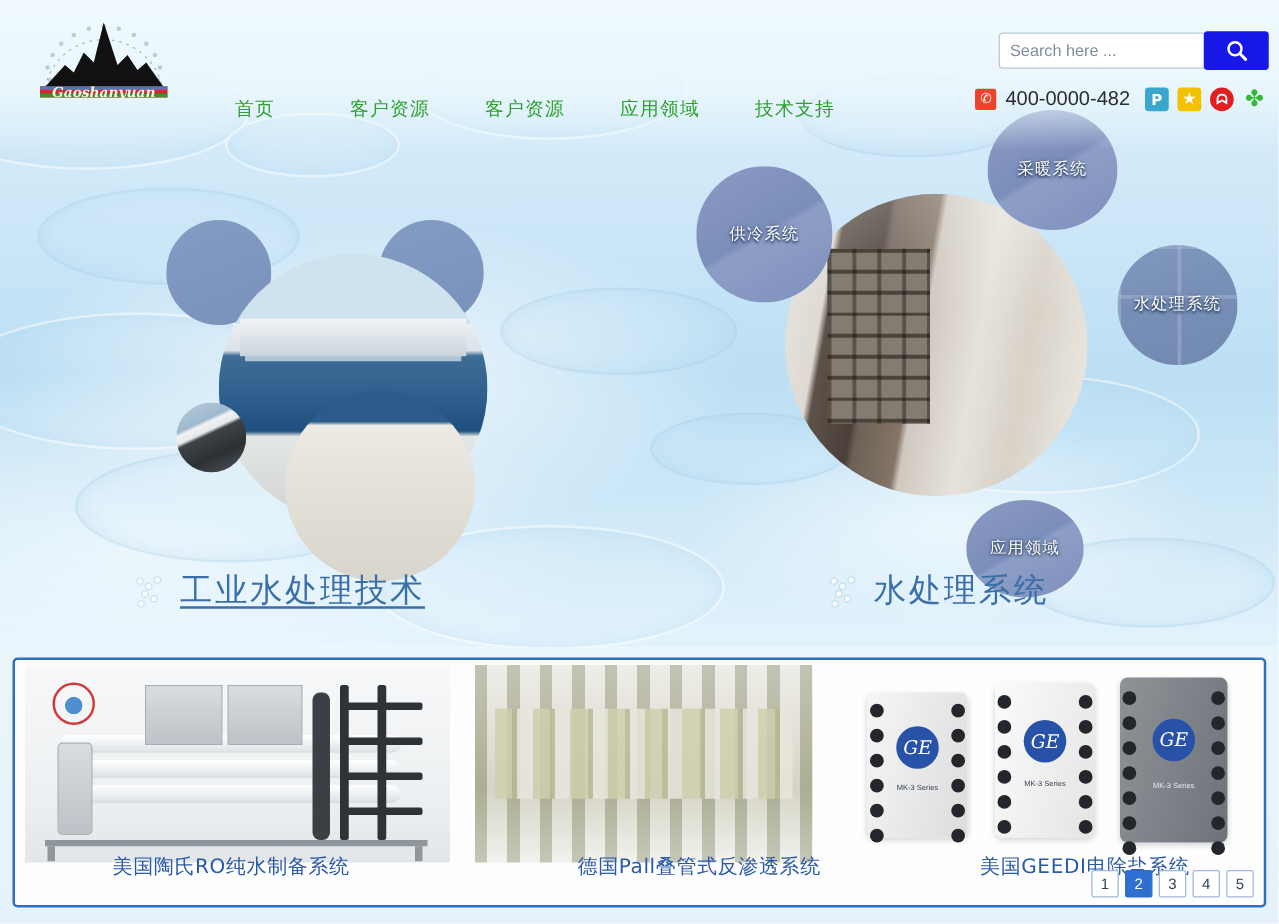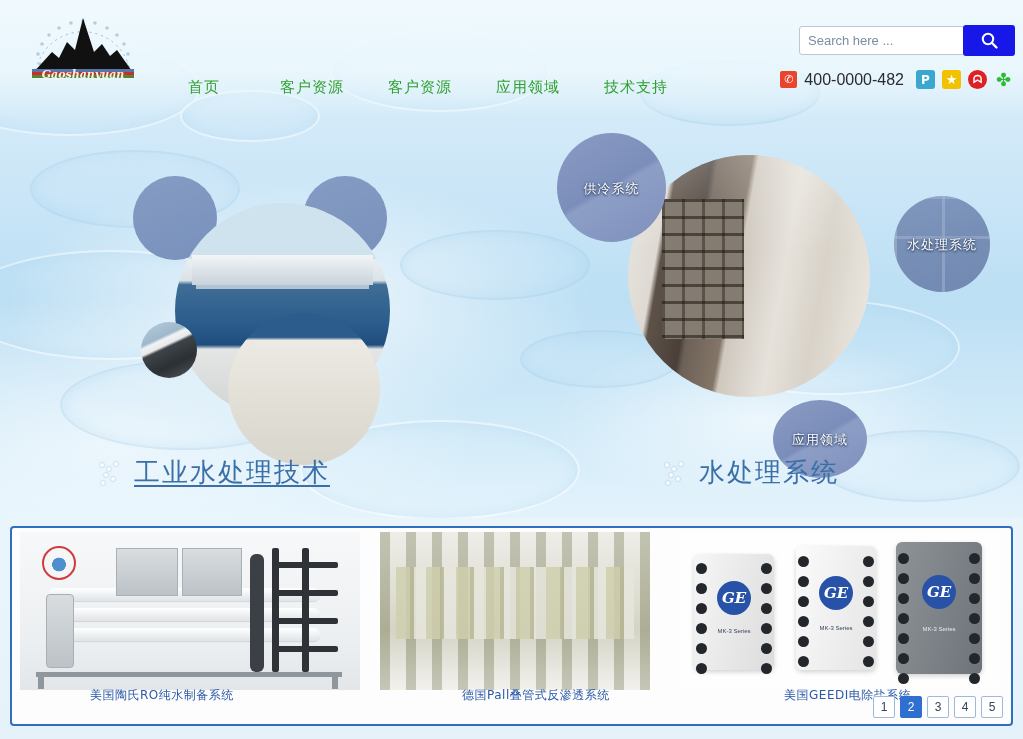--- a/index.html
+++ b/index.html
@@ -192,21 +192,21 @@
   }
   .carousel {
     position: relative; width: 1003px; height: 200px;
     border: 2px solid #2f6fc0; border-radius: 4px;
     background: #fdfdfd; overflow: hidden;
   }
   .slide { position: relative; height: 165px; }
   .cap {
     position: absolute; bottom: 6px;
     font-family: "DejaVu Sans", sans-serif;
-    font-size: 12px; color: #2b5aa8; letter-spacing: .5px; white-space: nowrap;
+    font-size: 16px; color: #2b5aa8; letter-spacing: .5px; white-space: nowrap;
   }
   .pager {
     position: absolute; right: 8px; bottom: 6px;
     display: flex; gap: 5px;
   }
   .pg {
     width: 22px; height: 22px; border: 1px solid #9fb9dd; border-radius: 2px;
     background: #fff; color: #33445c;
     font-size: 12px; display: flex; align-items: center; justify-content: center;
     cursor: pointer; font-family: "Liberation Sans", sans-serif;
@@ -239,21 +239,21 @@
   .ge-mod {
     position:absolute; border-radius:6px;
     box-shadow: 0 2px 5px rgba(0,0,0,.18);
   }
   .ge-mod .body { position:absolute; inset:0; border-radius:6px; }
   .ge-mod .logo-ge {
     position:absolute; left:50%; top:38%; transform:translate(-50%,-50%);
     width:34px; height:34px; border-radius:50%;
     background:#2752a8; color:#fff;
     display:flex; align-items:center; justify-content:center;
-    font-family:"DejaVu Serif", serif; font-style:italic; font-weight:700; font-size:15px;
+    font-family:"DejaVu Serif", serif; font-style:italic; font-weight:400; font-size:15px;
   }
   .ge-mod .lbl {
     position:absolute; left:50%; top:64%; transform:translateX(-50%);
     font-size:6px; color:#3a4657; white-space:nowrap;
     font-family:"Liberation Sans", sans-serif;
   }
   .ge-mod .bolts, .ge-mod .bolts2 { position:absolute; top:8%; bottom:8%; width:11px; }
   .ge-mod .bolts { left:2px; } .ge-mod .bolts2 { right:2px; }
   .bolt { width:11px; height:11px; border-radius:50%; background:#23262b; margin-bottom:9px; }
 </style>
@@ -299,34 +299,38 @@
 
     <div class="circ" style="left:628px; top:155px; width:242px; height:242px;">
       <div class="ph-room"></div>
     </div>
 
     <div class="circ" style="left:557px; top:133px; width:109px; height:109px;">
       <div class="tint-solid"></div>
       <div class="circ-label">供冷系统</div>
     </div>
 
+    <div class="circ" style="left:790px; top:88px; width:104px; height:96px;">
+      <div class="tint-solid"></div>
+      <div class="circ-label">采暖系统</div>
+    </div>
 
     <div class="circ" style="left:894px; top:196px; width:96px; height:96px;">
       <div class="ph-win"></div>
         <div class="tint"></div>
       <div class="circ-label">水处理系统</div>
     </div>
 
 
     <div class="circ" style="left:773px; top:400px; width:94px; height:78px;">
       <div class="tint-solid"></div>
       <div class="circ-label">应用领域</div>
     </div>
 
-    <div class="hero-head" style="left:100px; top:455px;">
+    <div class="hero-head" style="left:110px; top:455px;">
       <span class="dots-marker">
         <i style="left:0px; top:3px;"></i>
           <i style="left:7px; top:7px;"></i>
           <i style="left:14px; top:2px;"></i>
         <i style="left:4px; top:13px;"></i>
           <i style="left:11px; top:17px;"></i>
           <i style="left:1px; top:21px;"></i>
       </span>
       <span class="txt-u">工业水处理技术</span>
     </div>

